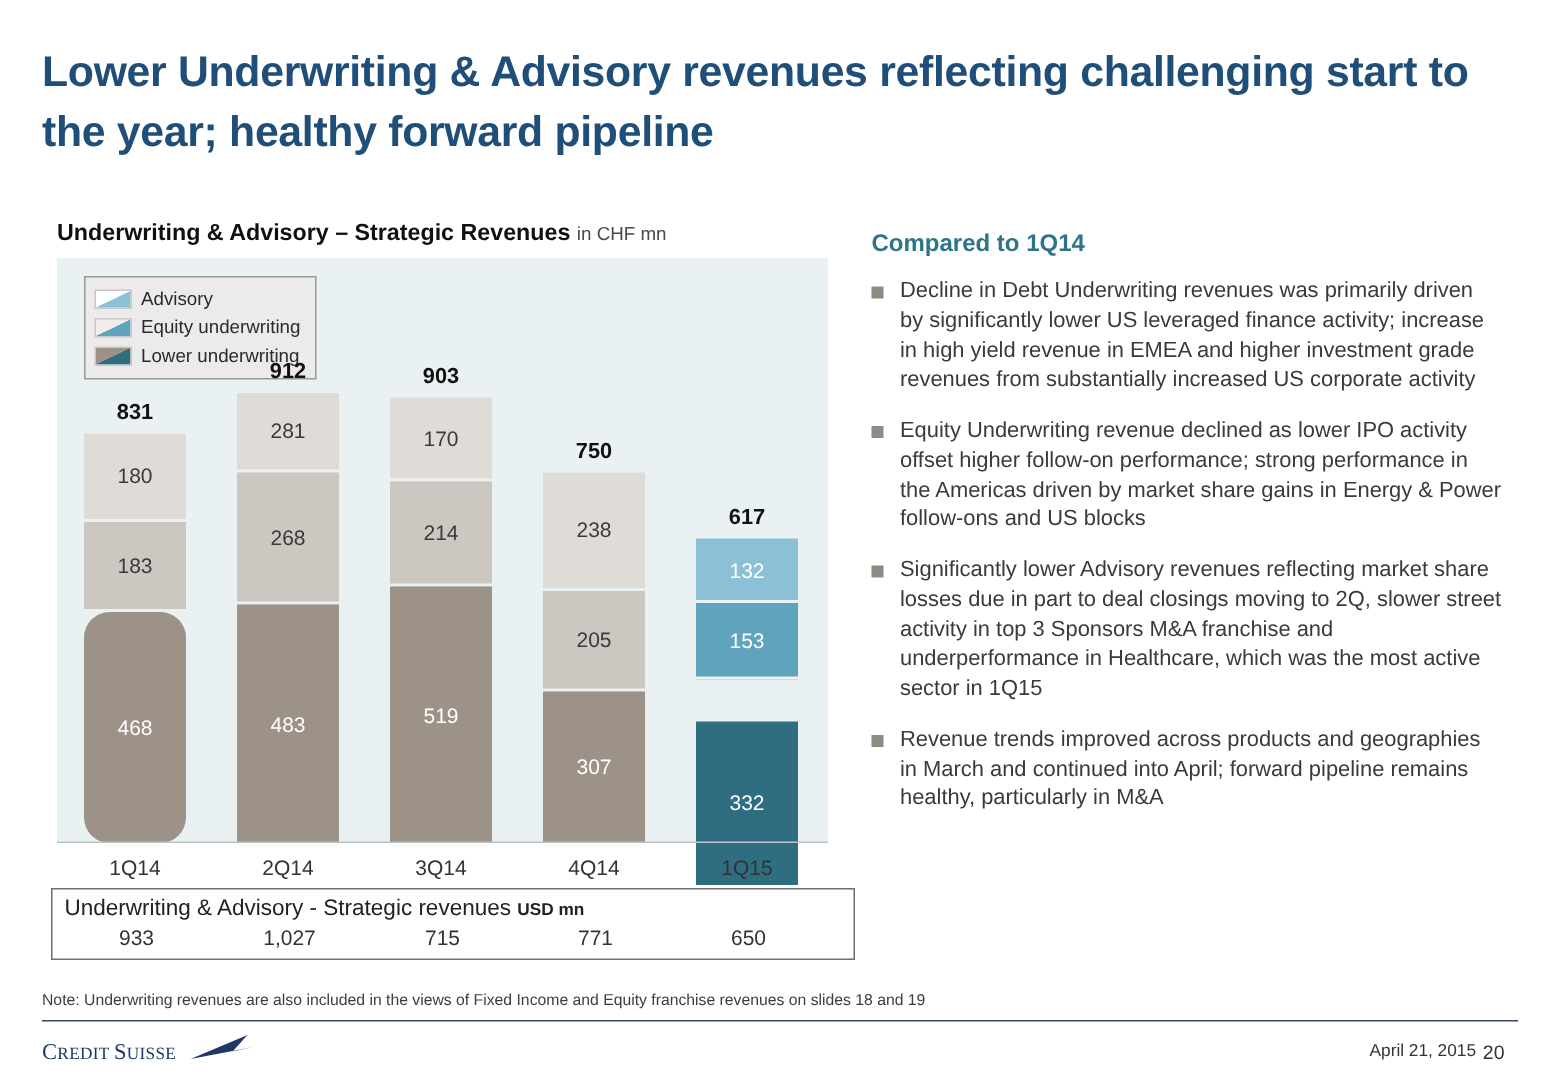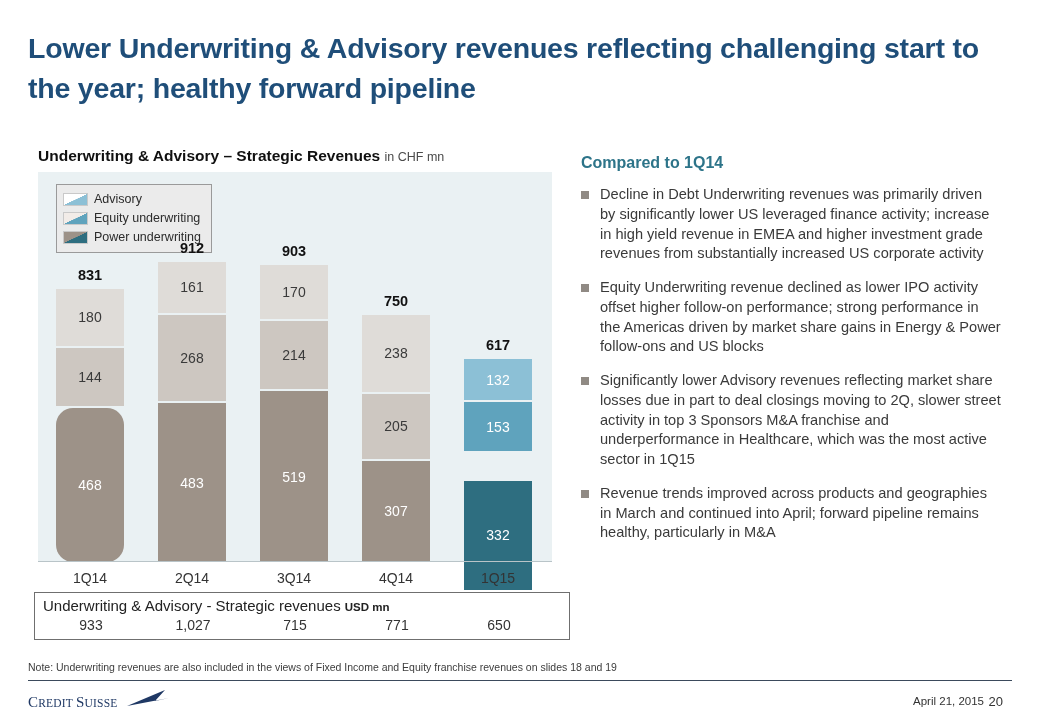--- a/index.html
+++ b/index.html
@@ -113,31 +113,31 @@
     <div class="lg-row">
       <span class="lg-sw" style="background: linear-gradient(to right bottom, rgb(255, 255, 255) 0px, rgb(255, 255, 255) 49.5%, rgb(140, 192, 214) 50.5%, rgb(140, 192, 214) 100%);"></span>
       <span class="lg-txt">Advisory</span>
     </div>
     <div class="lg-row">
       <span class="lg-sw" style="background: linear-gradient(to right bottom, rgb(242, 236, 232) 0px, rgb(242, 236, 232) 49.5%, rgb(95, 163, 189) 50.5%, rgb(95, 163, 189) 100%);"></span>
       <span class="lg-txt">Equity underwriting</span>
     </div>
     <div class="lg-row">
       <span class="lg-sw" style="background: linear-gradient(to right bottom, rgb(157, 146, 136) 0px, rgb(157, 146, 136) 49.5%, rgb(46, 110, 128) 50.5%, rgb(46, 110, 128) 100%);"></span>
-      <span class="lg-txt">Power underwriting</span>
+      <span class="lg-txt">Lower underwriting</span>
     </div>
   </div>
 <div class="bar" style="left: 18px; height: 273.355px;">
       <div class="seg" style="height: 59.2105px; background: rgb(223, 220, 216); color: rgb(58, 58, 58);">180</div>
-      <div class="seg" style="height: 60.1974px; background: rgb(205, 199, 193); color: rgb(58, 58, 58);">144</div>
+      <div class="seg" style="height: 60.1974px; background: rgb(205, 199, 193); color: rgb(58, 58, 58);">183</div>
       <div class="seg" style="height: 153.947px; background: rgb(157, 146, 136); color: rgb(255, 255, 255); border-radius: 17px;">468</div>
     </div>
     <div class="total" style="left: 18px; bottom: 279.355px; position: absolute;">831</div>
     <div class="bar" style="left: 120px; height: 300px;">
-      <div class="seg" style="height: 52.9605px; background: rgb(223, 220, 216); color: rgb(58, 58, 58);">161</div>
+      <div class="seg" style="height: 52.9605px; background: rgb(223, 220, 216); color: rgb(58, 58, 58);">281</div>
       <div class="seg" style="height: 88.1579px; background: rgb(205, 199, 193); color: rgb(58, 58, 58);">268</div>
       <div class="seg" style="height: 158.882px; background: rgb(157, 146, 136); color: rgb(255, 255, 255);">483</div>
     </div>
     <div class="total" style="left: 120px; bottom: 306px; position: absolute;">912</div>
     <div class="bar" style="left: 222px; height: 297.039px; margin-top: 36px;">
       <div class="seg" style="height: 55.9211px; background: rgb(223, 220, 216); color: rgb(58, 58, 58);">170</div>
       <div class="seg" style="height: 70.3947px; background: rgb(205, 199, 193); color: rgb(58, 58, 58);">214</div>
       <div class="seg" style="height: 170.724px; background: rgb(157, 146, 136); color: rgb(255, 255, 255);">519</div>
     </div>
     <div class="total" style="left: 222px; bottom: 303.039px; position: absolute;">903</div>

